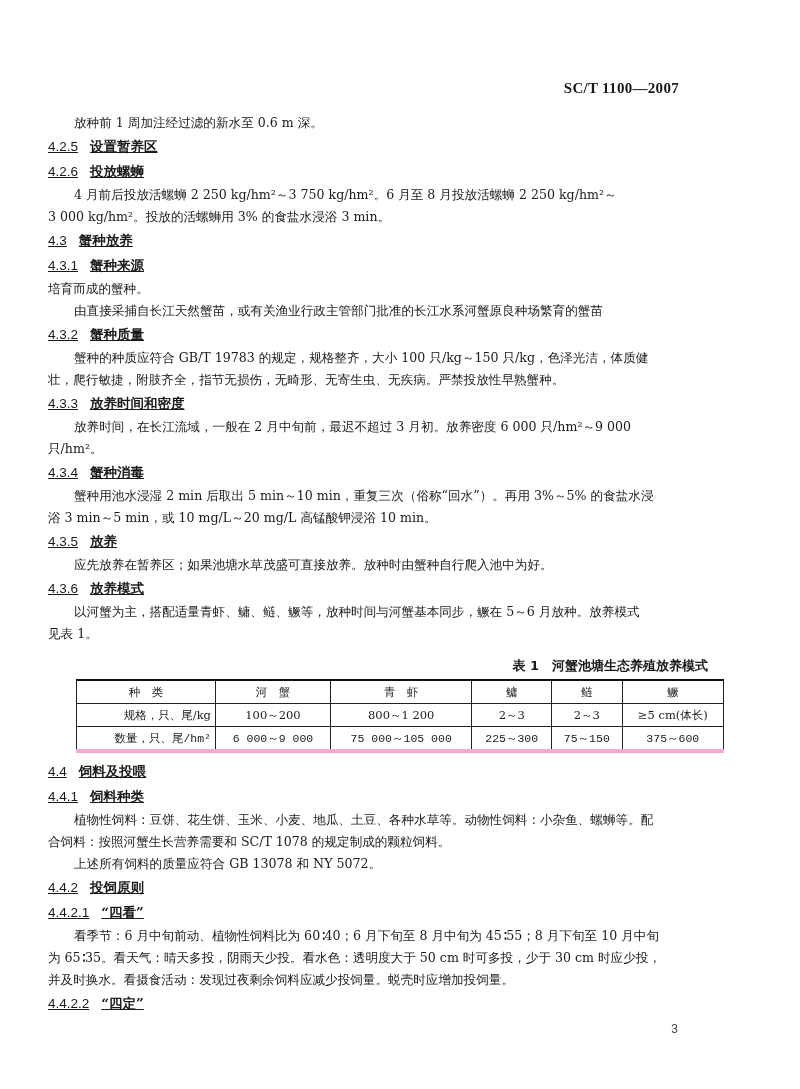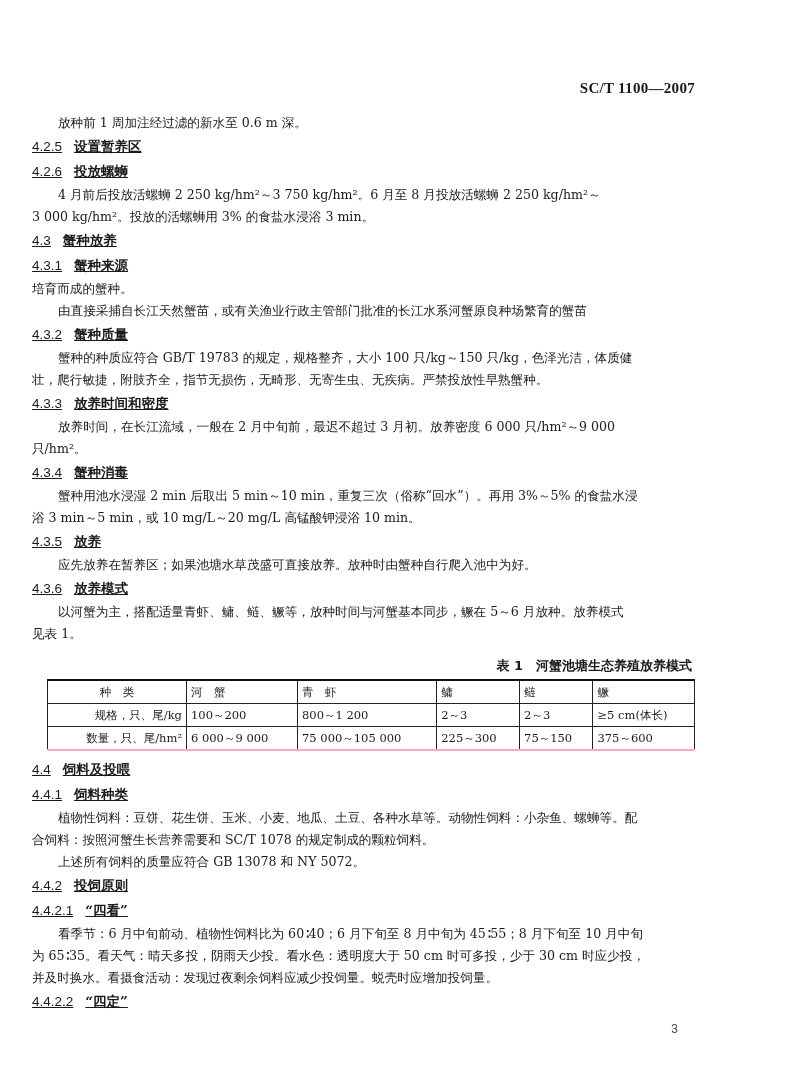--- a/index.html
+++ b/index.html
@@ -1,34 +1,34 @@
 <!DOCTYPE html>
 <html><head>
 <meta charset="utf-8">
 <style>
   html, body { margin: 0; padding: 0; }
   body {
     width: 800px; height: 1089px; background: #ffffff; position: relative; overflow: hidden;
     font-family: "DejaVu Serif", "Liberation Serif", serif; color: #1a1a1a;
   }
   .header-code {
-    position: absolute; top: 80px; right: 105px;
+    position: absolute; top: 80px; right: 121px;
     font-family: "Liberation Serif", serif; font-weight: bold; font-size: 15px; letter-spacing: 0.3px;
   }
-  .page { position: absolute; left: 32px; top: 112px; width: 660px; }
+  .page { position: absolute; left: 48px; top: 112px; width: 660px; }
   .h { font-size: 13.5px; font-weight: bold; line-height: 25px; height: 25px; white-space: nowrap; text-decoration: underline; }
   .h .num { font-family: "Liberation Sans", sans-serif; font-weight: normal; margin-right: 12px; }
   .p { font-size: 12.6px; line-height: 22px; text-indent: 26px; text-align: justify; }
   .p .line { display: block; white-space: nowrap; }
   .p .line.cont { text-indent: 0; }
   .table-title { text-align: right; font-size: 13px; font-weight: bold; line-height: 26px; margin-top: 8px; font-family: "DejaVu Sans", sans-serif; }
-  table.tbl { border-collapse: collapse; margin-left: 15px; width: 648px; font-size: 11.5px; }
-  table.tbl td { border: 1px solid #222; height: 22px; padding: 0 4px; white-space: nowrap; }
+  table.tbl { border-collapse: collapse; margin-left: 28px; width: 648px; font-size: 11.5px; }
+  table.tbl td { border: 1px solid #222; height: 22px; text-align: center; padding: 0 4px; white-space: nowrap; }
   table.tbl tr:first-child td { border-top: 2px solid #111; }
-  table.tbl tr:last-child td { border-bottom: 2px solid #f9a8d4; }
+  table.tbl tr:last-child td { border-bottom: 4px solid #f9a8d4; font-family: Liberation Mono, monospace; }
   table.tbl td.first { text-align: right; width: 130px; }
   .page-num { position: absolute; top: 1022px; right: 122px; font-size: 12px; font-family: "Liberation Sans", sans-serif; color: #444; }
   .gap { height: 6px; }
 </style>
 </head>
 <body>
 
 <div class="header-code">SC/T 1100—2007</div>
 
 <div class="page">

